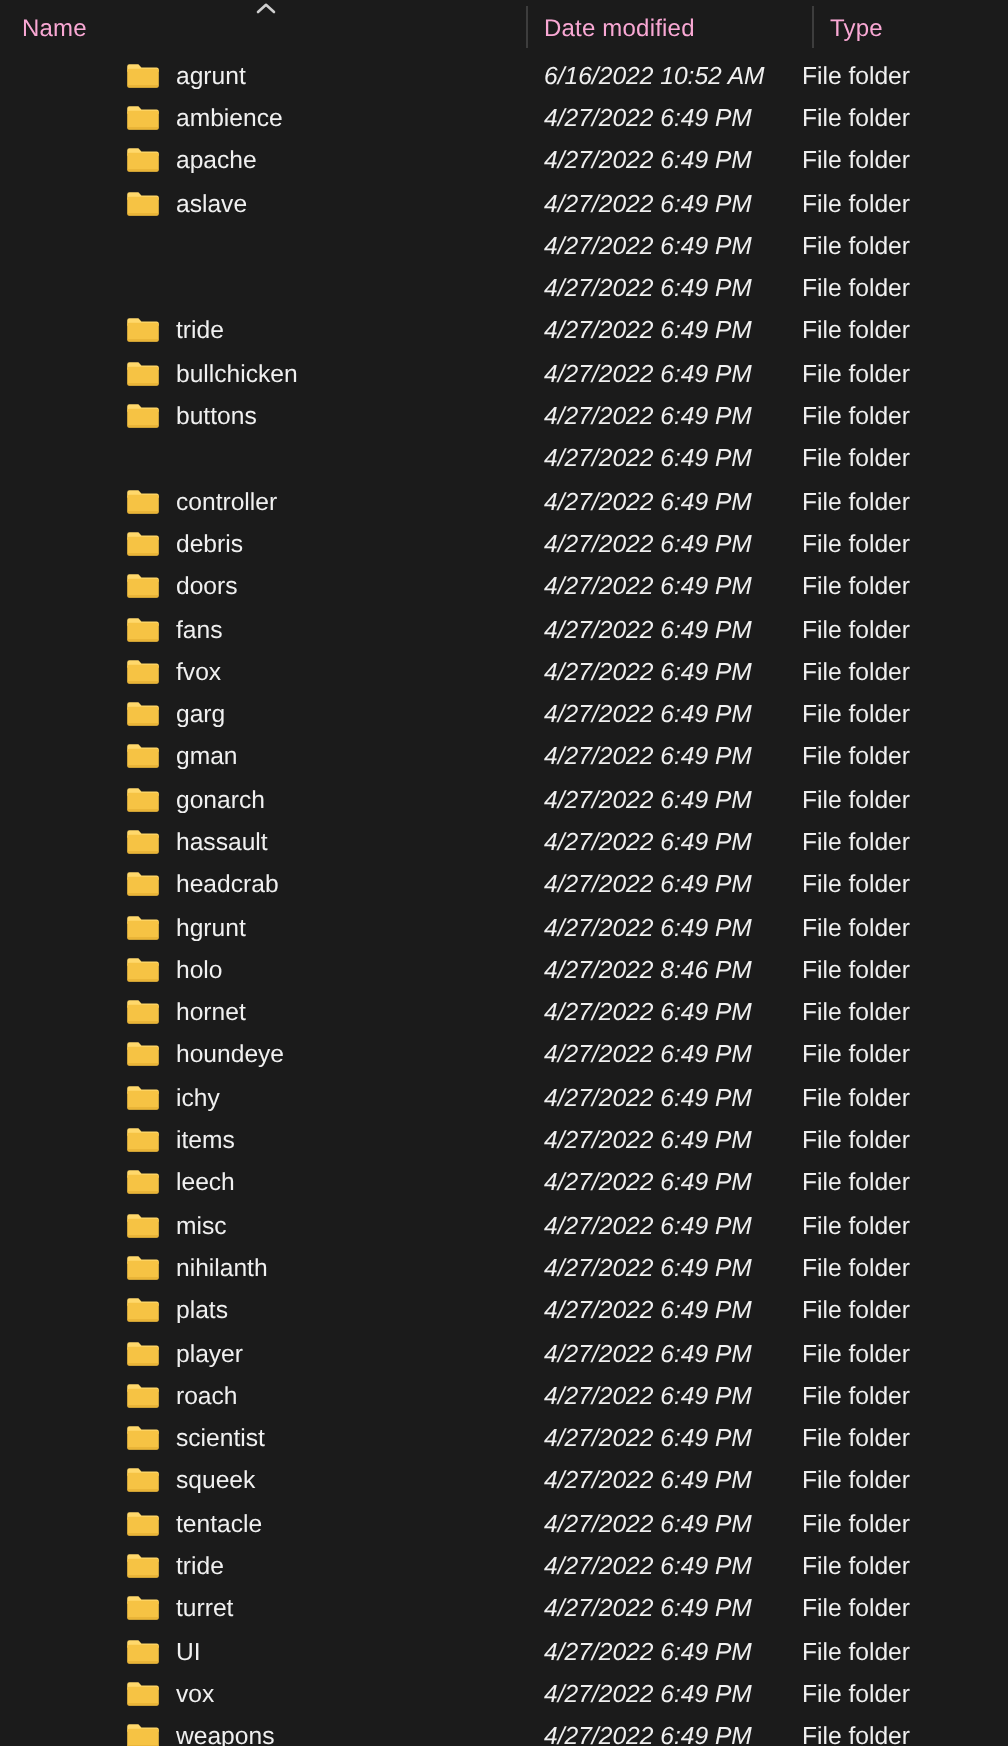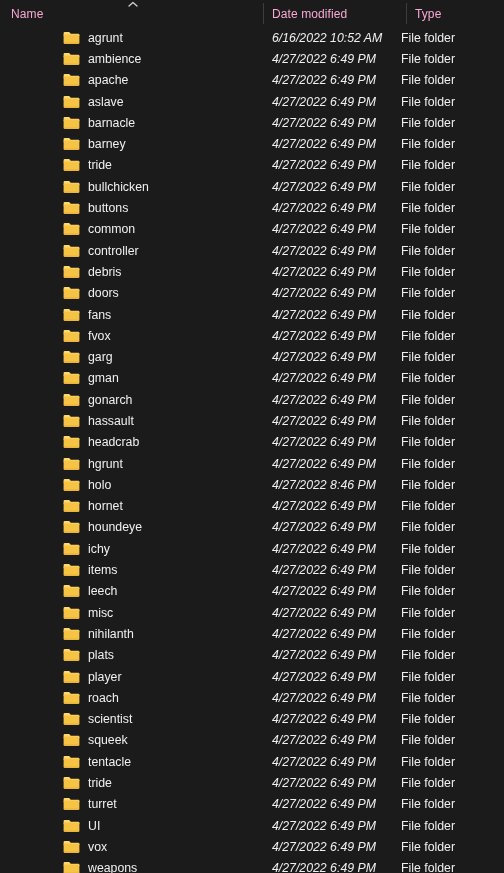--- a/index.html
+++ b/index.html
@@ -196,44 +196,28 @@
           <span class="name-label">aslave</span>
         </div>
         <div class="cell cell-date">
           <span>4/27/2022 6:49 PM</span>
         </div>
         <div class="cell cell-type">
           <span>File folder</span>
         </div>
       </div>
       <div class="row">
-        <div class="cell cell-name">
-          <svg class="folder-icon" viewBox="0 0 17 14">
-            <path d="M0.6 2.2 A1.1 1.1 0 0 1 1.7 1.1 H6.2 L7.7 2.7 H15.3 A1.1 1.1 0 0 1 16.4 3.8 V4.9 H0.6 Z" fill="#ffd86b"></path>
-            <path d="M0.6 4.4 A1.0 1.0 0 0 1 1.6 3.4 H15.4 A1.0 1.0 0 0 1 16.4 4.4 V11.8 A1.1 1.1 0 0 1 15.3 12.9 H1.7 A1.1 1.1 0 0 1 0.6 11.8 Z" fill="#f6c344"></path>
-            <path d="M0.6 11.5 H16.4 V11.8 A1.1 1.1 0 0 1 15.3 12.9 H1.7 A1.1 1.1 0 0 1 0.6 11.8 Z" fill="#e0a92f" opacity="0.55"></path>
-          </svg>
-          <span class="name-label">barnacle</span>
-        </div>
-        <div class="cell cell-date">
-          <span>4/27/2022 6:49 PM</span>
-        </div>
-        <div class="cell cell-type">
-          <span>File folder</span>
-        </div>
-      </div>
-      <div class="row">
-        <div class="cell cell-name">
-          <svg class="folder-icon" viewBox="0 0 17 14">
-            <path d="M0.6 2.2 A1.1 1.1 0 0 1 1.7 1.1 H6.2 L7.7 2.7 H15.3 A1.1 1.1 0 0 1 16.4 3.8 V4.9 H0.6 Z" fill="#ffd86b"></path>
-            <path d="M0.6 4.4 A1.0 1.0 0 0 1 1.6 3.4 H15.4 A1.0 1.0 0 0 1 16.4 4.4 V11.8 A1.1 1.1 0 0 1 15.3 12.9 H1.7 A1.1 1.1 0 0 1 0.6 11.8 Z" fill="#f6c344"></path>
-            <path d="M0.6 11.5 H16.4 V11.8 A1.1 1.1 0 0 1 15.3 12.9 H1.7 A1.1 1.1 0 0 1 0.6 11.8 Z" fill="#e0a92f" opacity="0.55"></path>
-          </svg>
-          <span class="name-label">barney</span>
-        </div>
+        <div class="cell cell-date">
+          <span>4/27/2022 6:49 PM</span>
+        </div>
+        <div class="cell cell-type">
+          <span>File folder</span>
+        </div>
+      </div>
+      <div class="row">
         <div class="cell cell-date">
           <span>4/27/2022 6:49 PM</span>
         </div>
         <div class="cell cell-type">
           <span>File folder</span>
         </div>
       </div>
       <div class="row">
         <div class="cell cell-name">
           <svg class="folder-icon" viewBox="0 0 17 14">
@@ -276,28 +260,20 @@
           <span class="name-label">buttons</span>
         </div>
         <div class="cell cell-date">
           <span>4/27/2022 6:49 PM</span>
         </div>
         <div class="cell cell-type">
           <span>File folder</span>
         </div>
       </div>
       <div class="row">
-        <div class="cell cell-name">
-          <svg class="folder-icon" viewBox="0 0 17 14">
-            <path d="M0.6 2.2 A1.1 1.1 0 0 1 1.7 1.1 H6.2 L7.7 2.7 H15.3 A1.1 1.1 0 0 1 16.4 3.8 V4.9 H0.6 Z" fill="#ffd86b"></path>
-            <path d="M0.6 4.4 A1.0 1.0 0 0 1 1.6 3.4 H15.4 A1.0 1.0 0 0 1 16.4 4.4 V11.8 A1.1 1.1 0 0 1 15.3 12.9 H1.7 A1.1 1.1 0 0 1 0.6 11.8 Z" fill="#f6c344"></path>
-            <path d="M0.6 11.5 H16.4 V11.8 A1.1 1.1 0 0 1 15.3 12.9 H1.7 A1.1 1.1 0 0 1 0.6 11.8 Z" fill="#e0a92f" opacity="0.55"></path>
-          </svg>
-          <span class="name-label">common</span>
-        </div>
         <div class="cell cell-date">
           <span>4/27/2022 6:49 PM</span>
         </div>
         <div class="cell cell-type">
           <span>File folder</span>
         </div>
       </div>
       <div class="row">
         <div class="cell cell-name">
           <svg class="folder-icon" viewBox="0 0 17 14">

